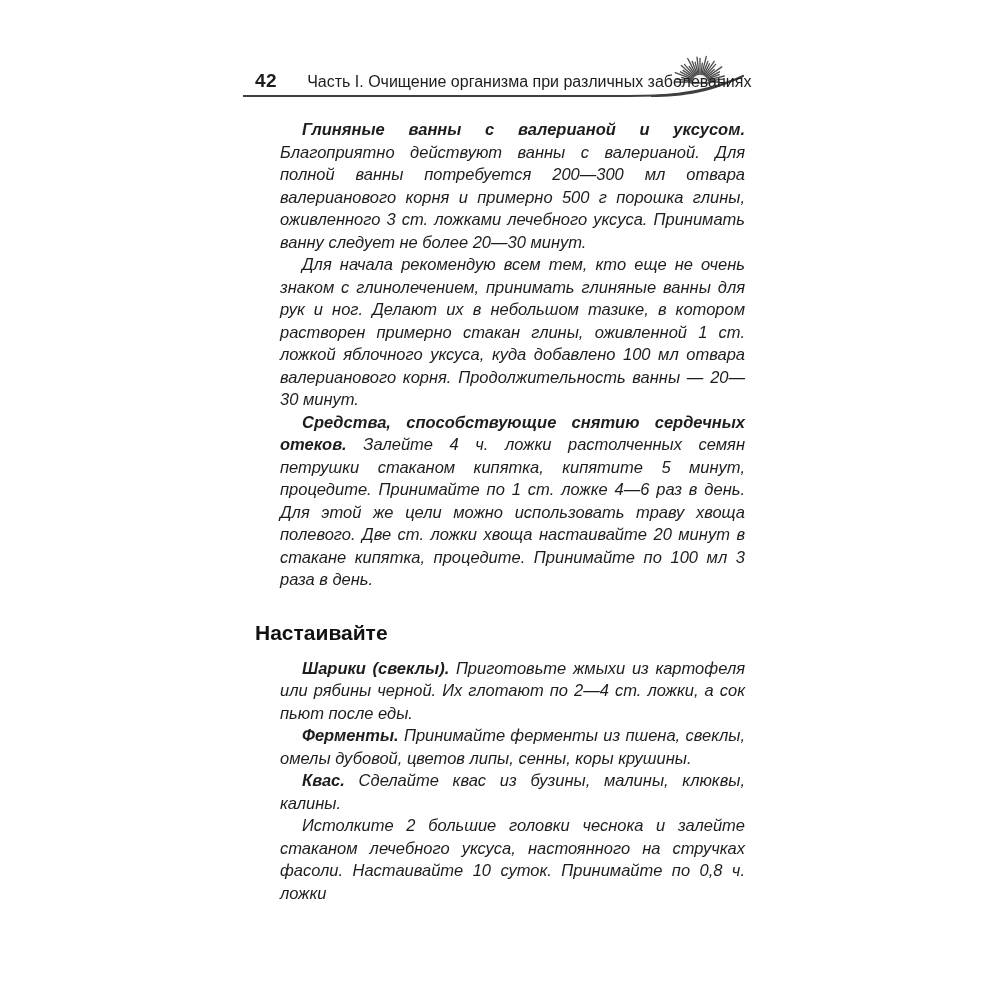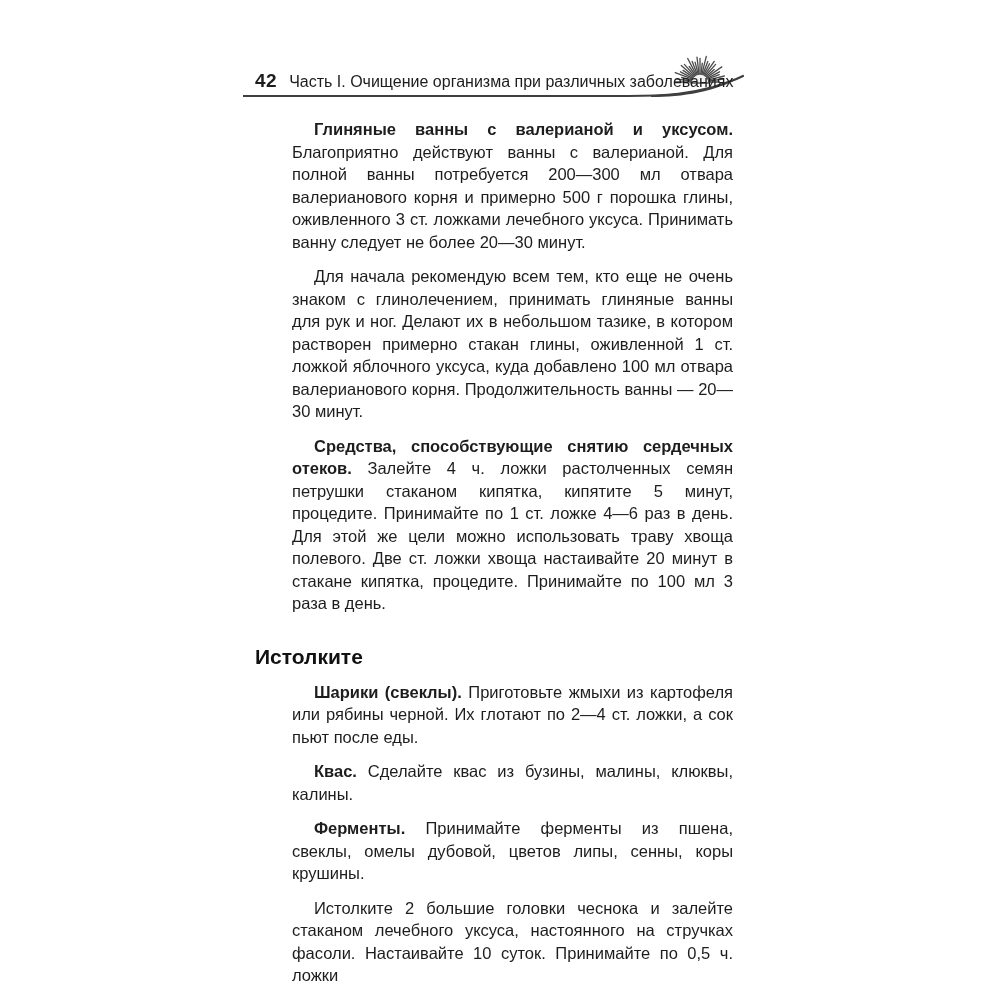--- a/index.html
+++ b/index.html
@@ -19,21 +19,21 @@
   .content {
     position: absolute;
     left: 255px;
     top: 70px;
     width: 490px;
   }
   .header {
     position: relative;
     display: flex;
     align-items: baseline;
-    gap: 12px;
+    gap: 30px;
     height: 22px;
     white-space: nowrap;
   }
   .pnum {
     font-weight: bold;
     font-size: 19px;
     letter-spacing: 0.5px;
   }
   .htitle {
     font-size: 16px;
@@ -48,22 +48,23 @@
   }
   .body {
     margin-top: 26px;
     margin-left: 25px;
     width: 465px;
     font-size: 16.5px;
     line-height: 22.5px;
     text-align: justify;
   }
   .para {
-    margin: 12px;
+    margin: 0;
     text-indent: 22px;
+    font-style: italic;
   }
   .lead {
     font-weight: bold;
   }
   .section-heading {
     margin: 30px 0 12px -25px; 
     font-size: 21px;
     font-weight: bold;
     line-height: 24px;
     color: #111111;
@@ -127,26 +128,26 @@
     </div>
 
     <div class="body">
 
       <p class="para"><b class="lead">Глиняные ванны с валерианой и уксусом.</b> <span>Благоприятно действуют ванны с валерианой. Для полной ванны потребуется 200—300 мл отвара валерианового корня и примерно 500 г порошка глины, оживленного 3 ст. ложками лечебного уксуса. Принимать ванну следует не более 20—30 минут.</span></p>
 
       <p class="para"><span>Для начала рекомендую всем тем, кто еще не очень знаком с глинолечением, принимать глиняные ванны для рук и ног. Делают их в небольшом тазике, в котором растворен примерно стакан глины, оживленной 1 ст. ложкой яблочного уксуса, куда добавлено 100 мл отвара валерианового корня. Продолжительность ванны — 20—30 минут.</span></p>
 
       <p class="para"><b class="lead">Средства, способствующие снятию сердечных отеков.</b> <span>Залейте 4 ч. ложки растолченных семян петрушки стаканом кипятка, кипятите 5 минут, процедите. Принимайте по 1 ст. ложке 4—6 раз в день. Для этой же цели можно использовать траву хвоща полевого. Две ст. ложки хвоща настаивайте 20 минут в стакане кипятка, процедите. Принимайте по 100 мл 3 раза в день.</span></p>
 
-      <h2 class="section-heading">Истолките</h2>
+      <h2 class="section-heading">Настаивайте</h2>
 
       <p class="para"><b class="lead">Шарики (свеклы).</b> <span>Приготовьте жмыхи из картофеля или рябины черной. Их глотают по 2—4 ст. ложки, а сок пьют после еды.</span></p>
 
+      <p class="para"><b class="lead">Ферменты.</b> <span>Принимайте ферменты из пшена, свеклы, омелы дубовой, цветов липы, сенны, коры крушины.</span></p>
+
       <p class="para"><b class="lead">Квас.</b> <span>Сделайте квас из бузины, малины, клюквы, калины.</span></p>
 
-      <p class="para"><b class="lead">Ферменты.</b> <span>Принимайте ферменты из пшена, свеклы, омелы дубовой, цветов липы, сенны, коры крушины.</span></p>
 
-
-      <p class="para"><span>Истолките 2 большие головки чеснока и залейте стаканом лечебного уксуса, настоянного на стручках фасоли. Настаивайте 10 суток. Принимайте по 0,5 ч. ложки</span></p>
+      <p class="para"><span>Истолките 2 большие головки чеснока и залейте стаканом лечебного уксуса, настоянного на стручках фасоли. Настаивайте 10 суток. Принимайте по 0,8 ч. ложки</span></p>
 
     </div>
   </div>
 </div>
 
 </body></html>

